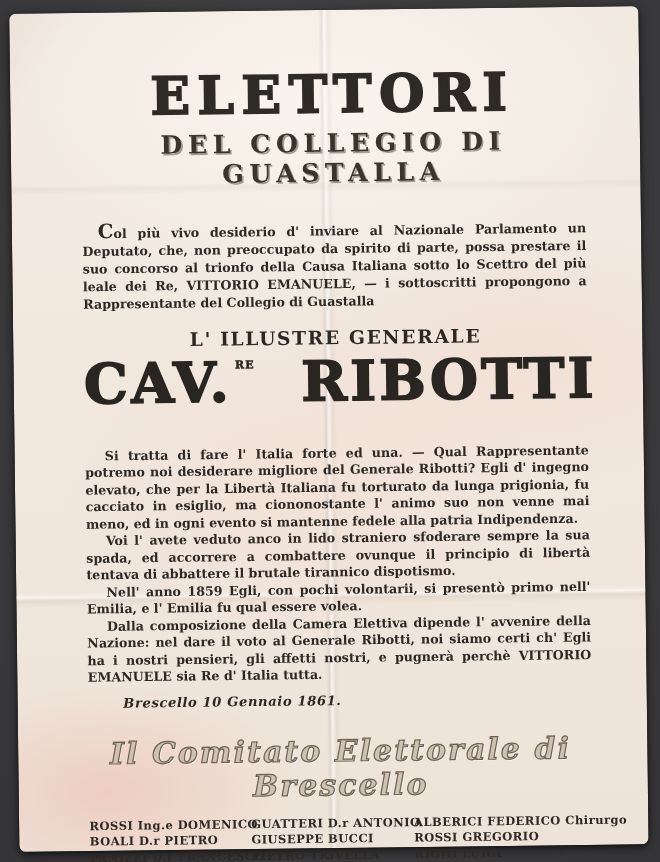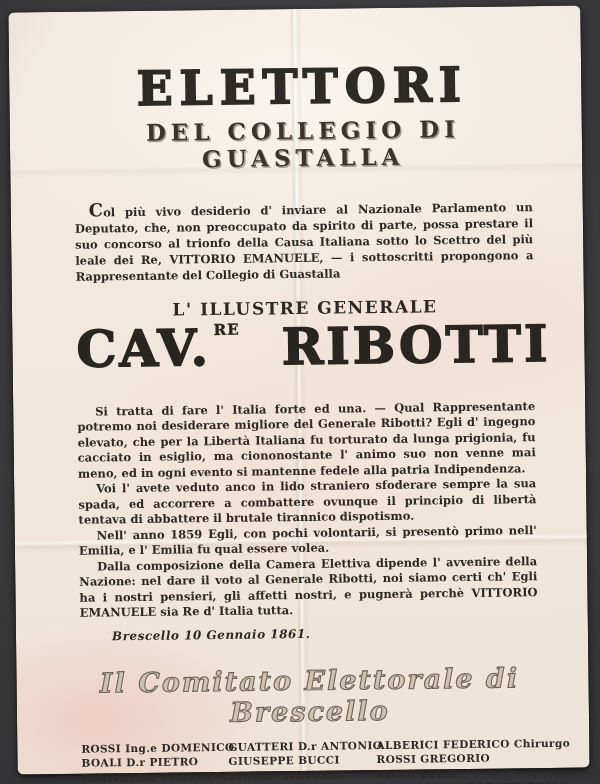--- a/index.html
+++ b/index.html
@@ -86,21 +86,21 @@
     text-align: center;
     font-size: 50px;
     font-weight: bold;
     letter-spacing: 3px;
     line-height: 58px;
     color: #292520;
     -webkit-text-stroke: 1.6px #292520;
     white-space: nowrap;
   }
   .name-sup {
-    font-size: 15px;
+    font-size: 10px;
     -webkit-text-stroke: 0.4px #292520;
     position: relative;
     top: -30px;
     margin-left: 3px;
     letter-spacing: 1px;
   }
   .name-main { margin-left: 42px; }
   .body-par {
     font-size: 11.5px;
     font-weight: bold;

